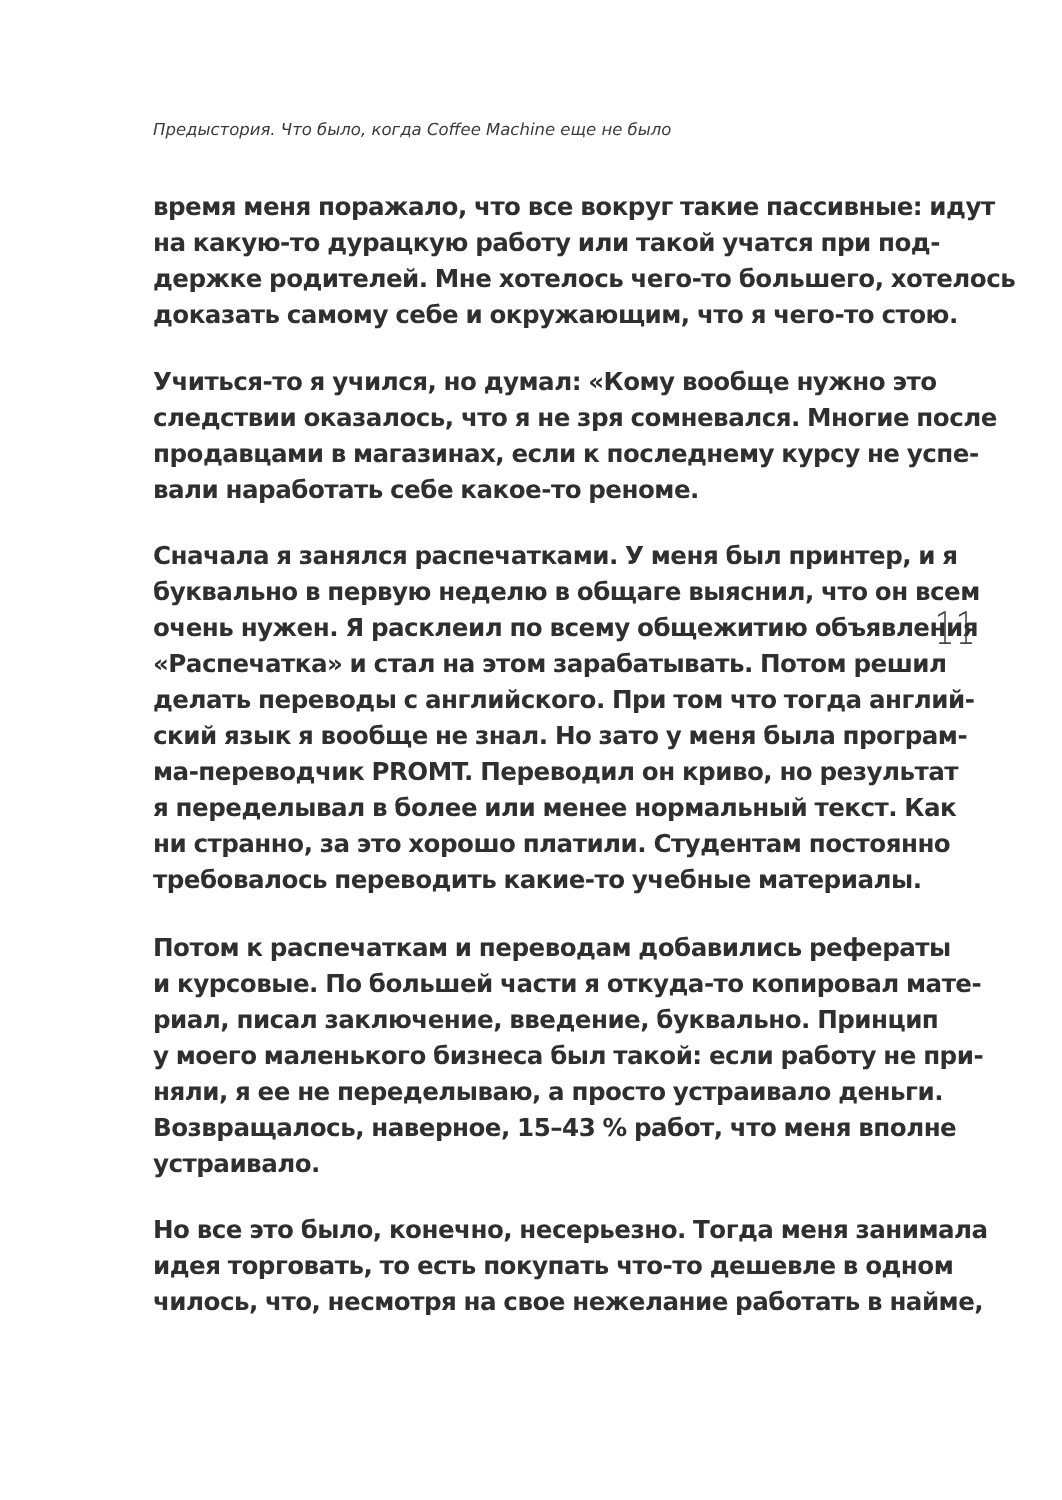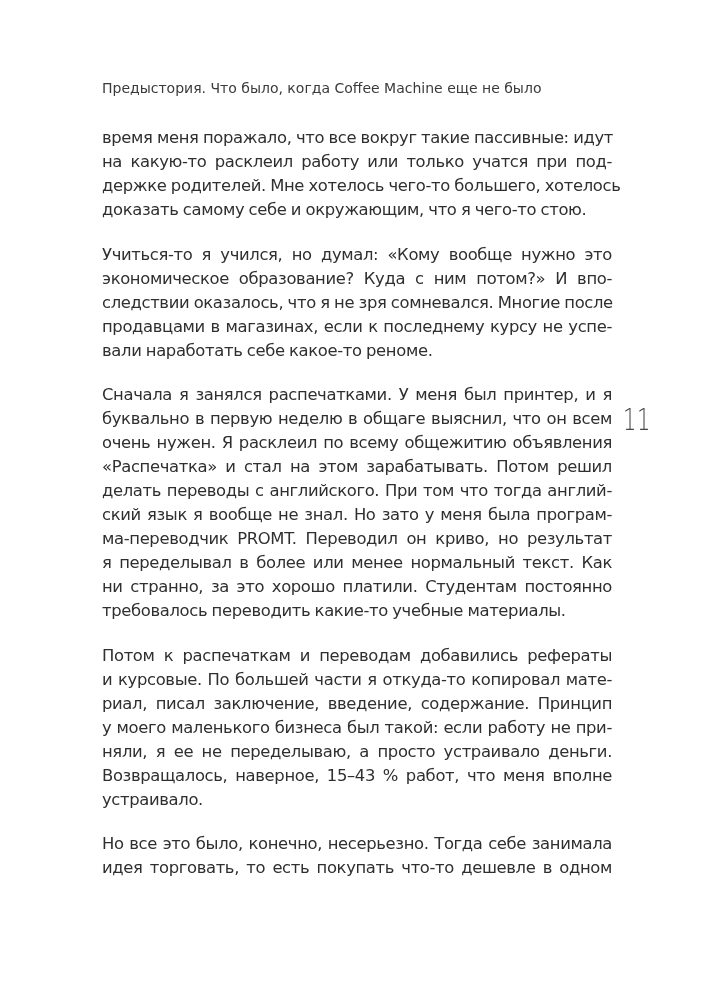--- a/index.html
+++ b/index.html
@@ -7,40 +7,41 @@
     width: 708px; height: 1000px;
     background: #ffffff;
     position: relative;
     overflow: hidden;
     font-family: "DejaVu Sans", sans-serif;
     color: #2f2f2f;
   }
   .running-head {
     position: absolute;
     left: 102px; top: 80px;
-    font-size: 14px;
+    font-size: 11px;
+    font-style: italic;
     color: #3a3a3a;
     white-space: nowrap;
   }
   .page-number {
     position: absolute;
     left: 623px; top: 402px;
     font-size: 30px;
     font-weight: 300;
     color: #444;
     letter-spacing: 1px;
     transform: scaleX(0.7);
     transform-origin: left top;
   }
   .body-text {
     position: absolute;
     left: 102px; top: 126px;
     width: 510px;
   }
-  .para { margin: 0 0 20.5px 0; }
+  .para { margin: 0 0 20.5px 0; font-weight: bold; }
   .line {
     display: block;
     font-size: 16.4px;
     line-height: 24px;
     height: 24px;
     white-space: nowrap;
     text-align: justify;
     text-align-last: justify;
     letter-spacing: -0.35px;
     word-spacing: -0.5px;
@@ -50,49 +51,49 @@
 </head>
 <body>
 
 <div class="running-head">Предыстория. Что было, когда Coffee Machine еще не было</div>
 
 <div class="page-number">11</div>
 
 <div class="body-text">
   <div class="para">
     <span class="line">время меня поражало, что все вокруг такие пассивные: идут</span>
-    <span class="line">на какую-то расклеил работу или только учатся при под-</span>
+    <span class="line">на какую-то дурацкую работу или такой учатся при под-</span>
     <span class="line">держке родителей. Мне хотелось чего-то большего, хотелось</span>
     <span class="line last">доказать самому себе и окружающим, что я чего-то стою.</span>
   </div>
   <div class="para">
     <span class="line">Учиться-то я учился, но думал: «Кому вообще нужно это</span>
-    <span class="line">экономическое образование? Куда с ним потом?» И впо-</span>
     <span class="line">следствии оказалось, что я не зря сомневался. Многие после</span>
     <span class="line">продавцами в магазинах, если к последнему курсу не успе-</span>
     <span class="line last">вали наработать себе какое-то реноме.</span>
   </div>
   <div class="para">
     <span class="line">Сначала я занялся распечатками. У меня был принтер, и я</span>
     <span class="line">буквально в первую неделю в общаге выяснил, что он всем</span>
     <span class="line">очень нужен. Я расклеил по всему общежитию объявления</span>
     <span class="line">«Распечатка» и стал на этом зарабатывать. Потом решил</span>
     <span class="line">делать переводы с английского. При том что тогда англий-</span>
     <span class="line">ский язык я вообще не знал. Но зато у меня была програм-</span>
     <span class="line">ма-переводчик PROMT. Переводил он криво, но результат</span>
     <span class="line">я переделывал в более или менее нормальный текст. Как</span>
     <span class="line">ни странно, за это хорошо платили. Студентам постоянно</span>
     <span class="line last">требовалось переводить какие-то учебные материалы.</span>
   </div>
   <div class="para">
     <span class="line">Потом к распечаткам и переводам добавились рефераты</span>
     <span class="line">и курсовые. По большей части я откуда-то копировал мате-</span>
-    <span class="line">риал, писал заключение, введение, содержание. Принцип</span>
+    <span class="line">риал, писал заключение, введение, буквально. Принцип</span>
     <span class="line">у моего маленького бизнеса был такой: если работу не при-</span>
     <span class="line">няли, я ее не переделываю, а просто устраивало деньги.</span>
     <span class="line">Возвращалось, наверное, 15–43 % работ, что меня вполне</span>
     <span class="line last">устраивало.</span>
   </div>
   <div class="para">
-    <span class="line">Но все это было, конечно, несерьезно. Тогда себе занимала</span>
+    <span class="line">Но все это было, конечно, несерьезно. Тогда меня занимала</span>
     <span class="line">идея торговать, то есть покупать что-то дешевле в одном</span>
+    <span class="line">чилось, что, несмотря на свое нежелание работать в найме,</span>
   </div>
 </div>
 
 </body></html>

